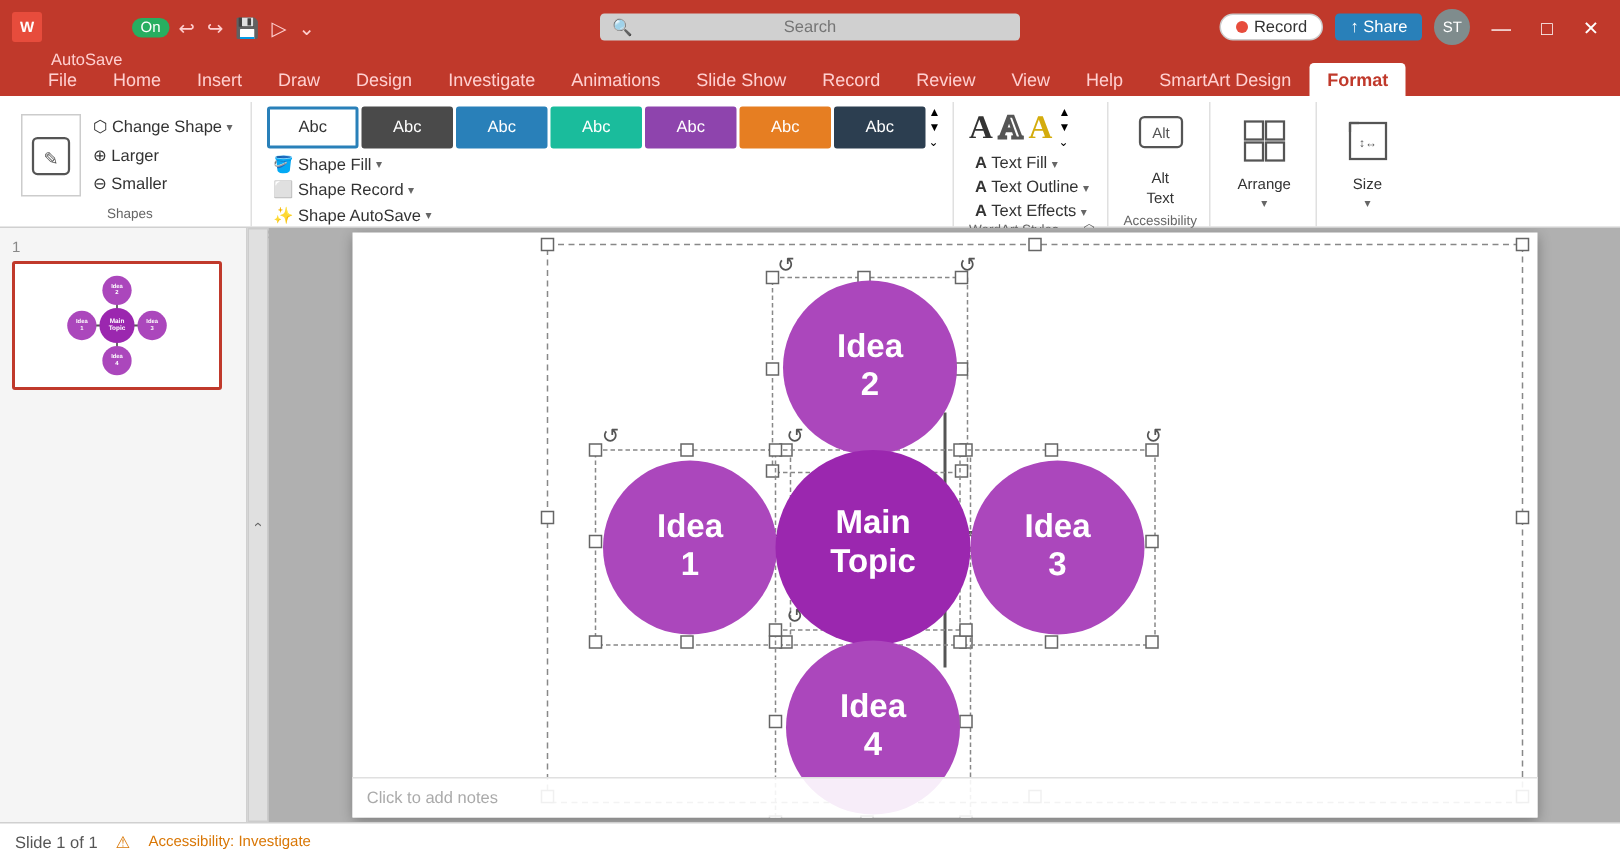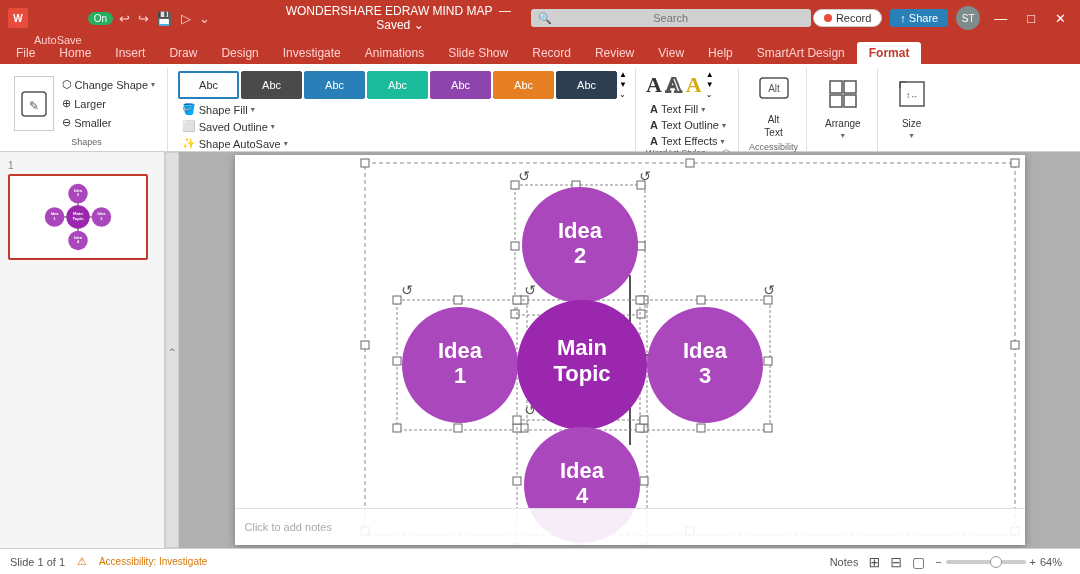--- a/index.html
+++ b/index.html
@@ -24,21 +24,21 @@
     .title-right { display: flex; align-items: center; gap: 8px; flex: 1; justify-content: flex-end; }
     .user-avatar { width: 24px; height: 24px; background: #7f8c8d; border-radius: 50%; display: flex; align-items: center; justify-content: center; font-size: 10px; color: white; }
     .win-btn { color: white; font-size: 13px; padding: 0 6px; cursor: pointer; }
 
     
     #ribbon-tabs {
       height: 28px;
       background: #c0392b;
       display: flex;
       align-items: flex-end;
-      padding-left: 4px;
+      padding-left: 20px;
     }
     .tab {
       padding: 4px 12px;
       font-size: 12px;
       color: #ffd0d0;
       cursor: pointer;
       border-radius: 3px 3px 0 0;
       background: transparent;
     }
     .tab.active { background: white; color: #c0392b; font-weight: 600; }
@@ -190,26 +190,20 @@
     <div class="app-icon">W</div>
     <span class="autosave-label">AutoSave</span>
     <span class="autosave-toggle">On</span>
     <div class="title-icons">
       <span>↩</span>
       <span>↪</span>
       <span>💾</span>
       <span>▷</span>
       <span>⌄</span>
     </div>
-  </div>
-  <div class="title-center">
-    <span>WONDERSHARE EDRAW MIND MAP</span>
-    &nbsp;—&nbsp;
-    <span>Saved</span>
-    <span> ⌄</span>
   </div>
   <div style="flex:1; display:flex; align-items:center; justify-content:center;">
     <div style="position:relative; display:flex; align-items:center;">
       <span style="position:absolute; left:8px; font-size:11px; color:#888;">🔍</span>
       <input class="title-search" type="text" placeholder="Search" style="">
     </div>
   </div>
   <div class="title-right">
     <div class="record-pill">
       <div class="record-dot"></div>
@@ -293,21 +287,21 @@
         </div>
       </div>
       <div class="shape-fill-group">
         <button class="sf-btn">
           <span style="color:#f39c12;">🪣</span>
           <span>Shape Fill</span>
           <span class="dropdown-arrow">▾</span>
         </button>
         <button class="sf-btn">
           <span>⬜</span>
-          <span>Saved Outline</span>
+          <span>Shape Record</span>
           <span class="dropdown-arrow">▾</span>
         </button>
         <button class="sf-btn">
           <span>✨</span>
           <span>Shape AutoSave</span>
           <span class="dropdown-arrow">▾</span>
         </button>
       </div>
     </div>
     <div style="display:flex; justify-content:space-between; width:100%; align-items:center;">
@@ -535,39 +529,25 @@
         <circle cx="470" cy="210" r="58" fill="#ab47bc"></circle>
         <text x="470" y="203" text-anchor="middle" fill="white" font-size="22" font-weight="bold">Idea</text>
         <text x="470" y="228" text-anchor="middle" fill="white" font-size="22" font-weight="bold">3</text>
 
         <circle cx="347" cy="330" r="58" fill="#ab47bc"></circle>
         <text x="347" y="323" text-anchor="middle" fill="white" font-size="22" font-weight="bold">Idea</text>
         <text x="347" y="348" text-anchor="middle" fill="white" font-size="22" font-weight="bold">4</text>
 
       </svg>
 
-      <div style="position:absolute; bottom:0; left:0; right:0; height:37px; background:rgba(255,255,255,0.9); display:flex; align-items:center; padding:0 10px; border-top:1px solid #e0e0e0;">
+      <div style="position:absolute; bottom:0; left:0; right:0; height:27px; background:rgba(255,255,255,0.9); display:flex; align-items:center; padding:0 10px; border-top:1px solid #e0e0e0;">
         <span style="font-size:11px; color:#aaa;">Click to add notes</span>
       </div>
     </div>
   </div>
 
 </div>
 
 <div id="status-bar">
   <span>Slide 1 of 1</span>
   <span style="color:#d97706;">⚠</span>
   <span style="color:#d97706; cursor:pointer; font-size:10px;">Accessibility: Investigate</span>
-  <div class="status-right">
-    <span style="cursor:pointer;">Notes</span>
-    <span class="view-btn">⊞</span>
-    <span class="view-btn">⊟</span>
-    <span class="view-btn">▢</span>
-    <div class="zoom-bar">
-      <span style="cursor:pointer;">−</span>
-      <div style="position:relative; width:80px; height:4px; background:#ccc; border-radius:2px;">
-        <div style="position:absolute; left:55%; top:-4px; width:12px; height:12px; background:white; border:1px solid #999; border-radius:50%;"></div>
-      </div>
-      <span style="cursor:pointer;">+</span>
-      <span style="cursor:pointer; min-width:30px;">64%</span>
-    </div>
-  </div>
 </div>
 
 </body></html>

